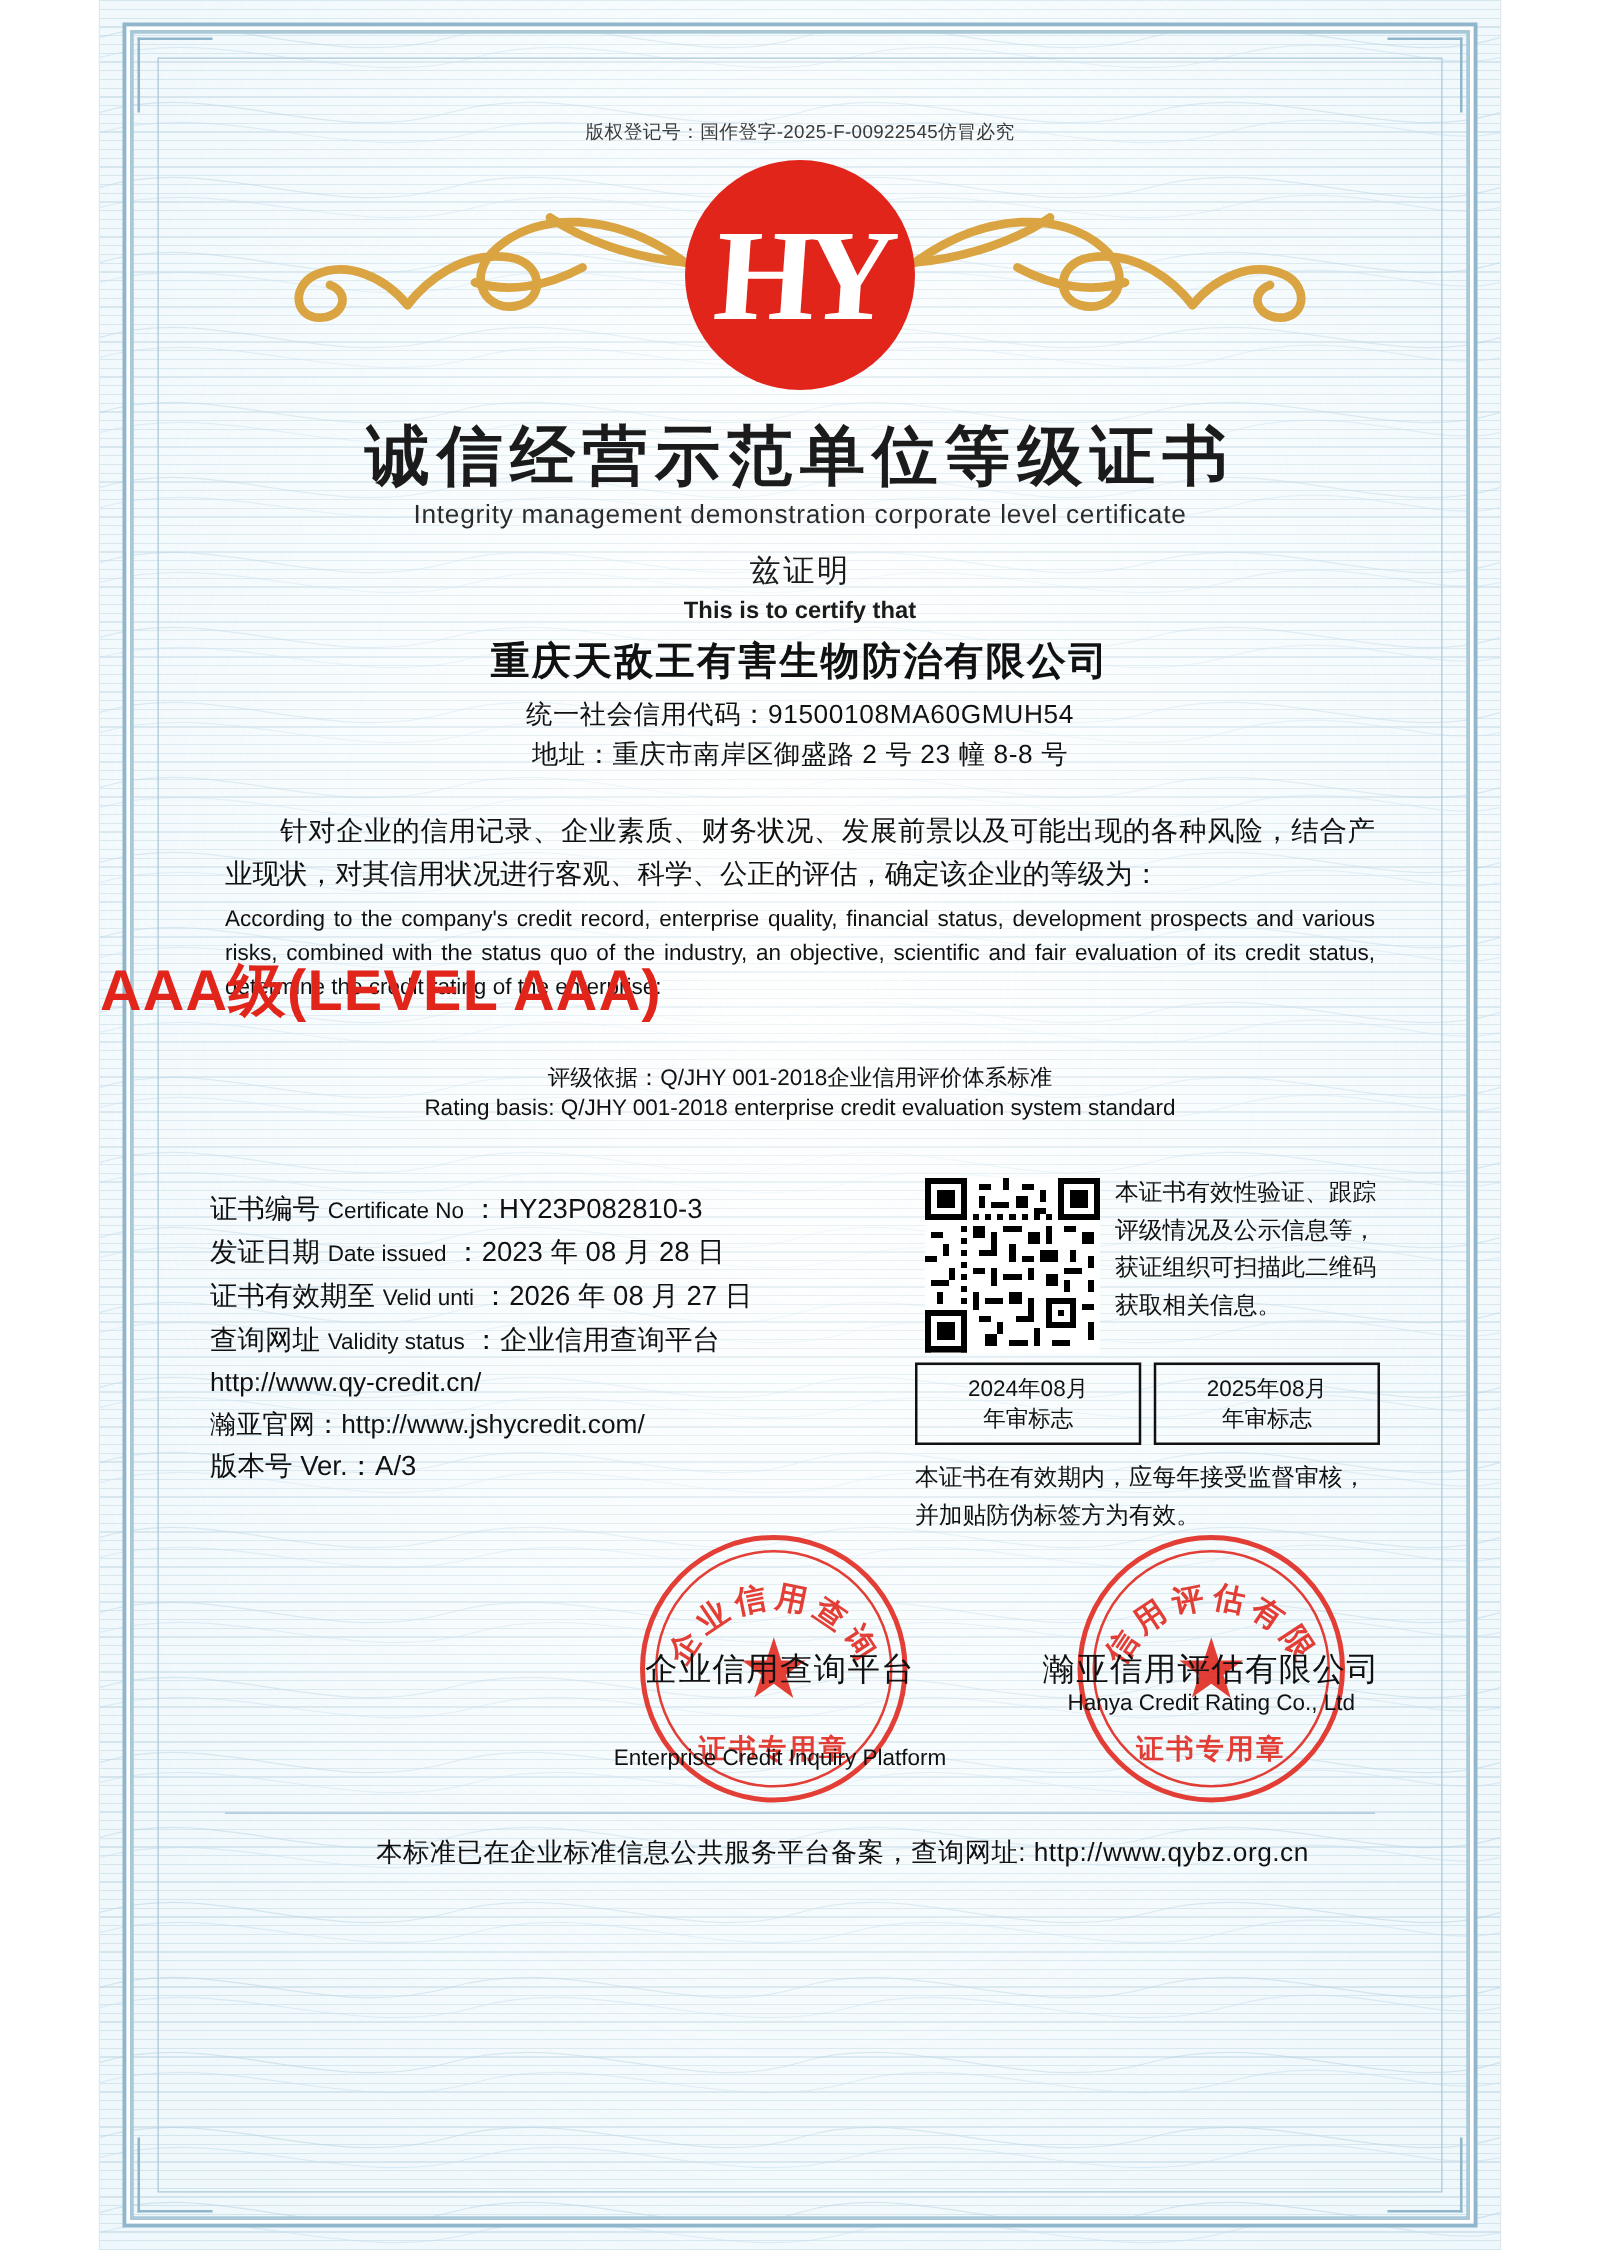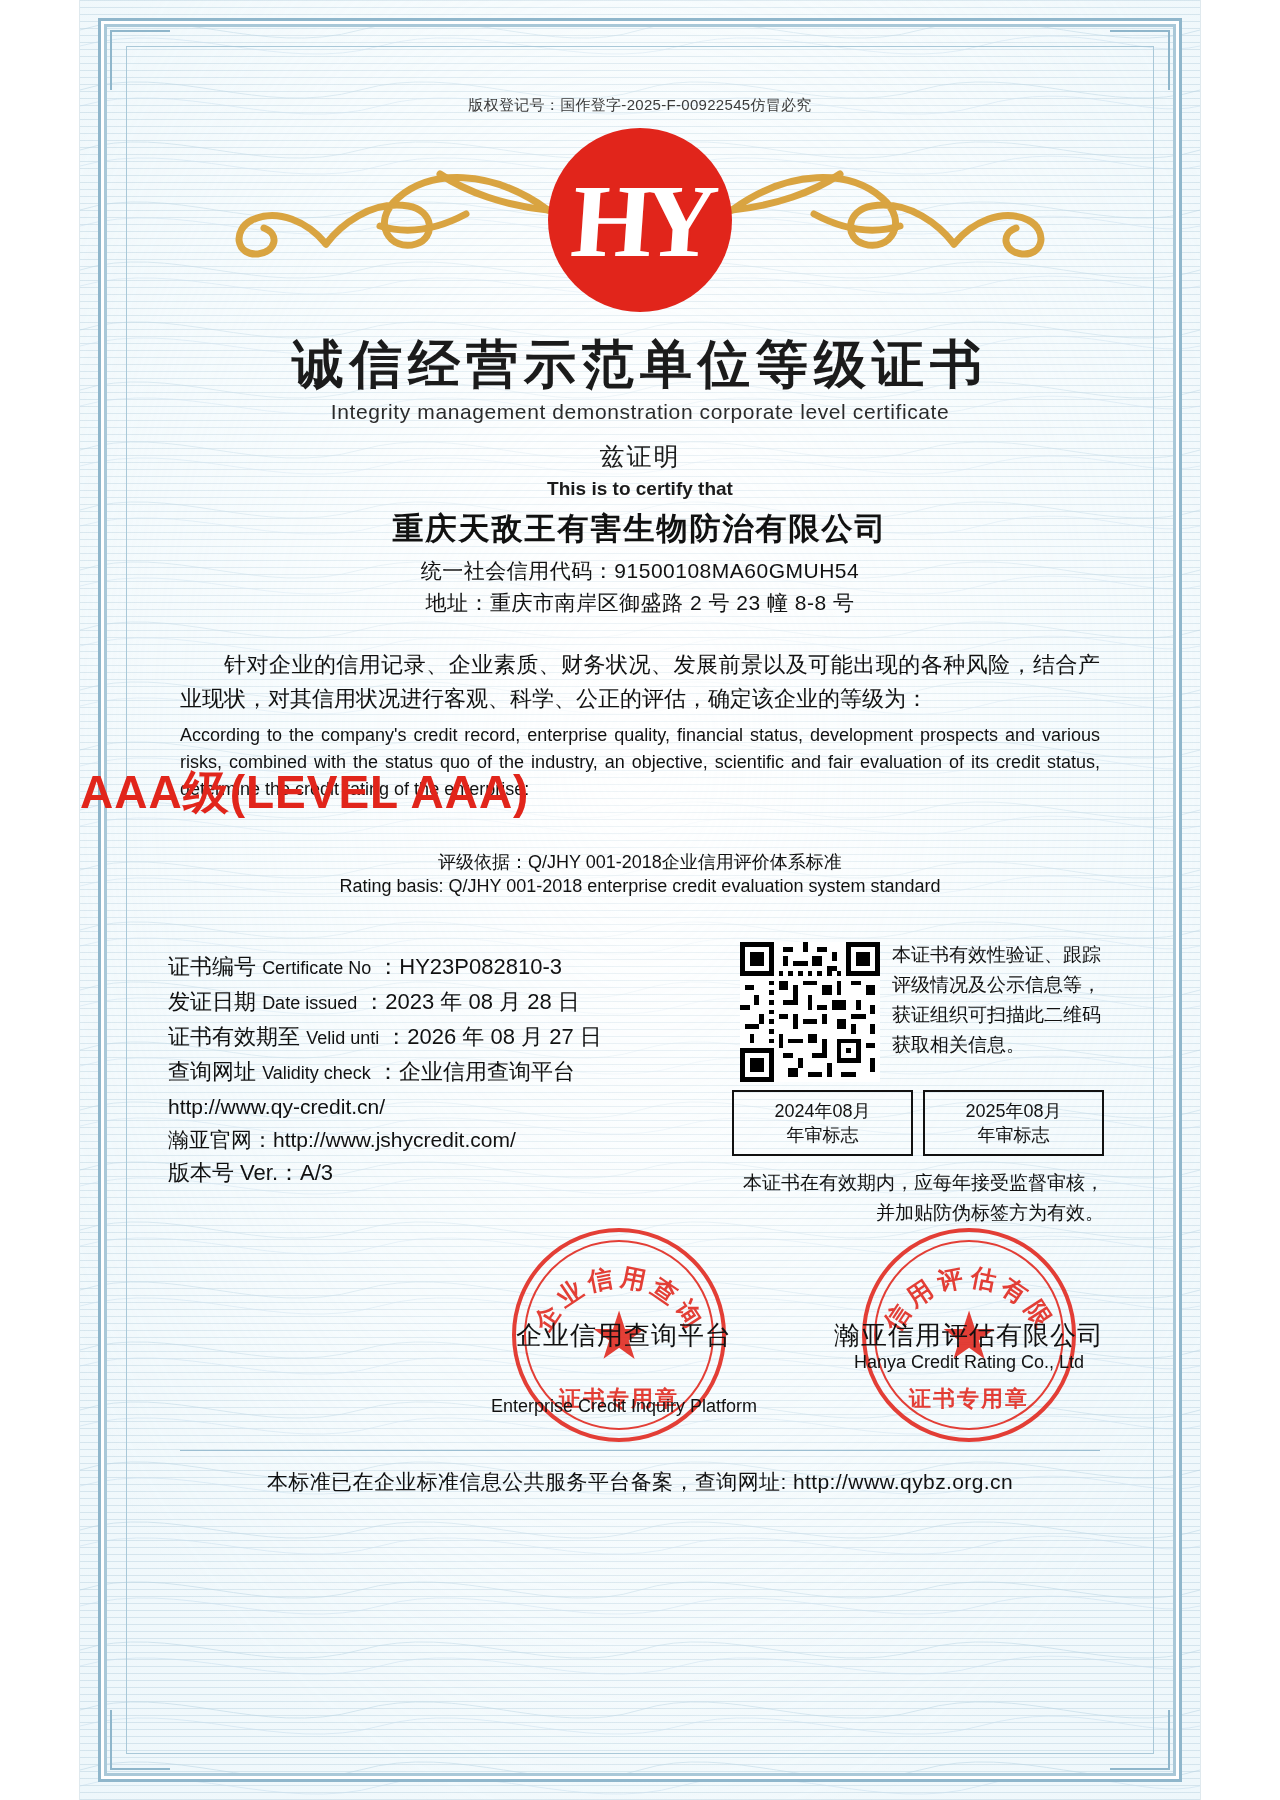--- a/index.html
+++ b/index.html
@@ -163,21 +163,21 @@
     position:absolute;top:1090px;left:652px;width:372px;
     display:flex;gap:10px;
   }
   .year-box{
     flex:1;height:62px;border:2px solid #111;
     display:flex;flex-direction:column;align-items:center;justify-content:center;
     font-size:18px;color:#111;line-height:24px;
   }
   .audit-note{
     position:absolute;top:1168px;left:652px;width:372px;
-    font-size:19px;color:#111;line-height:30px;text-align:right;
+    font-size:19px;color:#111;line-height:30px;
   }
 
   
   .seal{
     position:absolute;width:206px;height:206px;border-radius:50%;
     border:4px solid #e1251b;
     opacity:.88;
   }
   .seal.left{left:432px;top:1228px;}
   .seal.right{left:782px;top:1228px;}
@@ -203,21 +203,21 @@
   .org-en{
     position:absolute;font-size:18px;color:#111;
   }
   .org1-cn{left:404px;top:1318px;width:280px;text-align:center;}
   .org1-en{left:384px;top:1352px;width:320px;text-align:center;margin-top:44px;}
   .org2-cn{left:744px;top:1318px;width:290px;text-align:center;}
   .org2-en{left:724px;top:1352px;width:330px;text-align:center;}
 
   .footer{
     position:absolute;top:1468px;left:0;width:100%;
-    text-align:center;font-size:21px;color:#111;letter-spacing:.4px;
+    text-align:center;font-size:21px;color:#111;letter-spacing:.4px;padding-left:34px;
   }
   .footer .hr{
     position:absolute;left:100px;top:-18px;width:920px;height:1px;background:#9dbfd2;
   }
 </style>
 </head>
 <body>
 
 <div class="sheet">
 
@@ -301,21 +301,21 @@
         <span class="lbl-en">Date issued</span>
         <span>：2023 年 08 月 28 日</span>
       </div>
       <div class="row">
         <span>证书有效期至</span>
         <span class="lbl-en">Velid unti</span>
         <span>：2026 年 08 月 27 日</span>
       </div>
       <div class="row">
         <span>查询网址</span>
-        <span class="lbl-en">Validity check</span>
+        <span class="lbl-en">Validity status</span>
         <span>：企业信用查询平台</span>
       </div>
       <div class="url">http://www.qy-credit.cn/</div>
       <div class="url">瀚亚官网：http://www.jshycredit.com/</div>
       <div>版本号 Ver.：A/3</div>
     </div>
 
     <div class="qr-box">
       <svg viewBox="0 0 29 29" width="140" height="140" shape-rendering="crispEdges">
         <rect width="29" height="29" fill="#ffffff"></rect>

